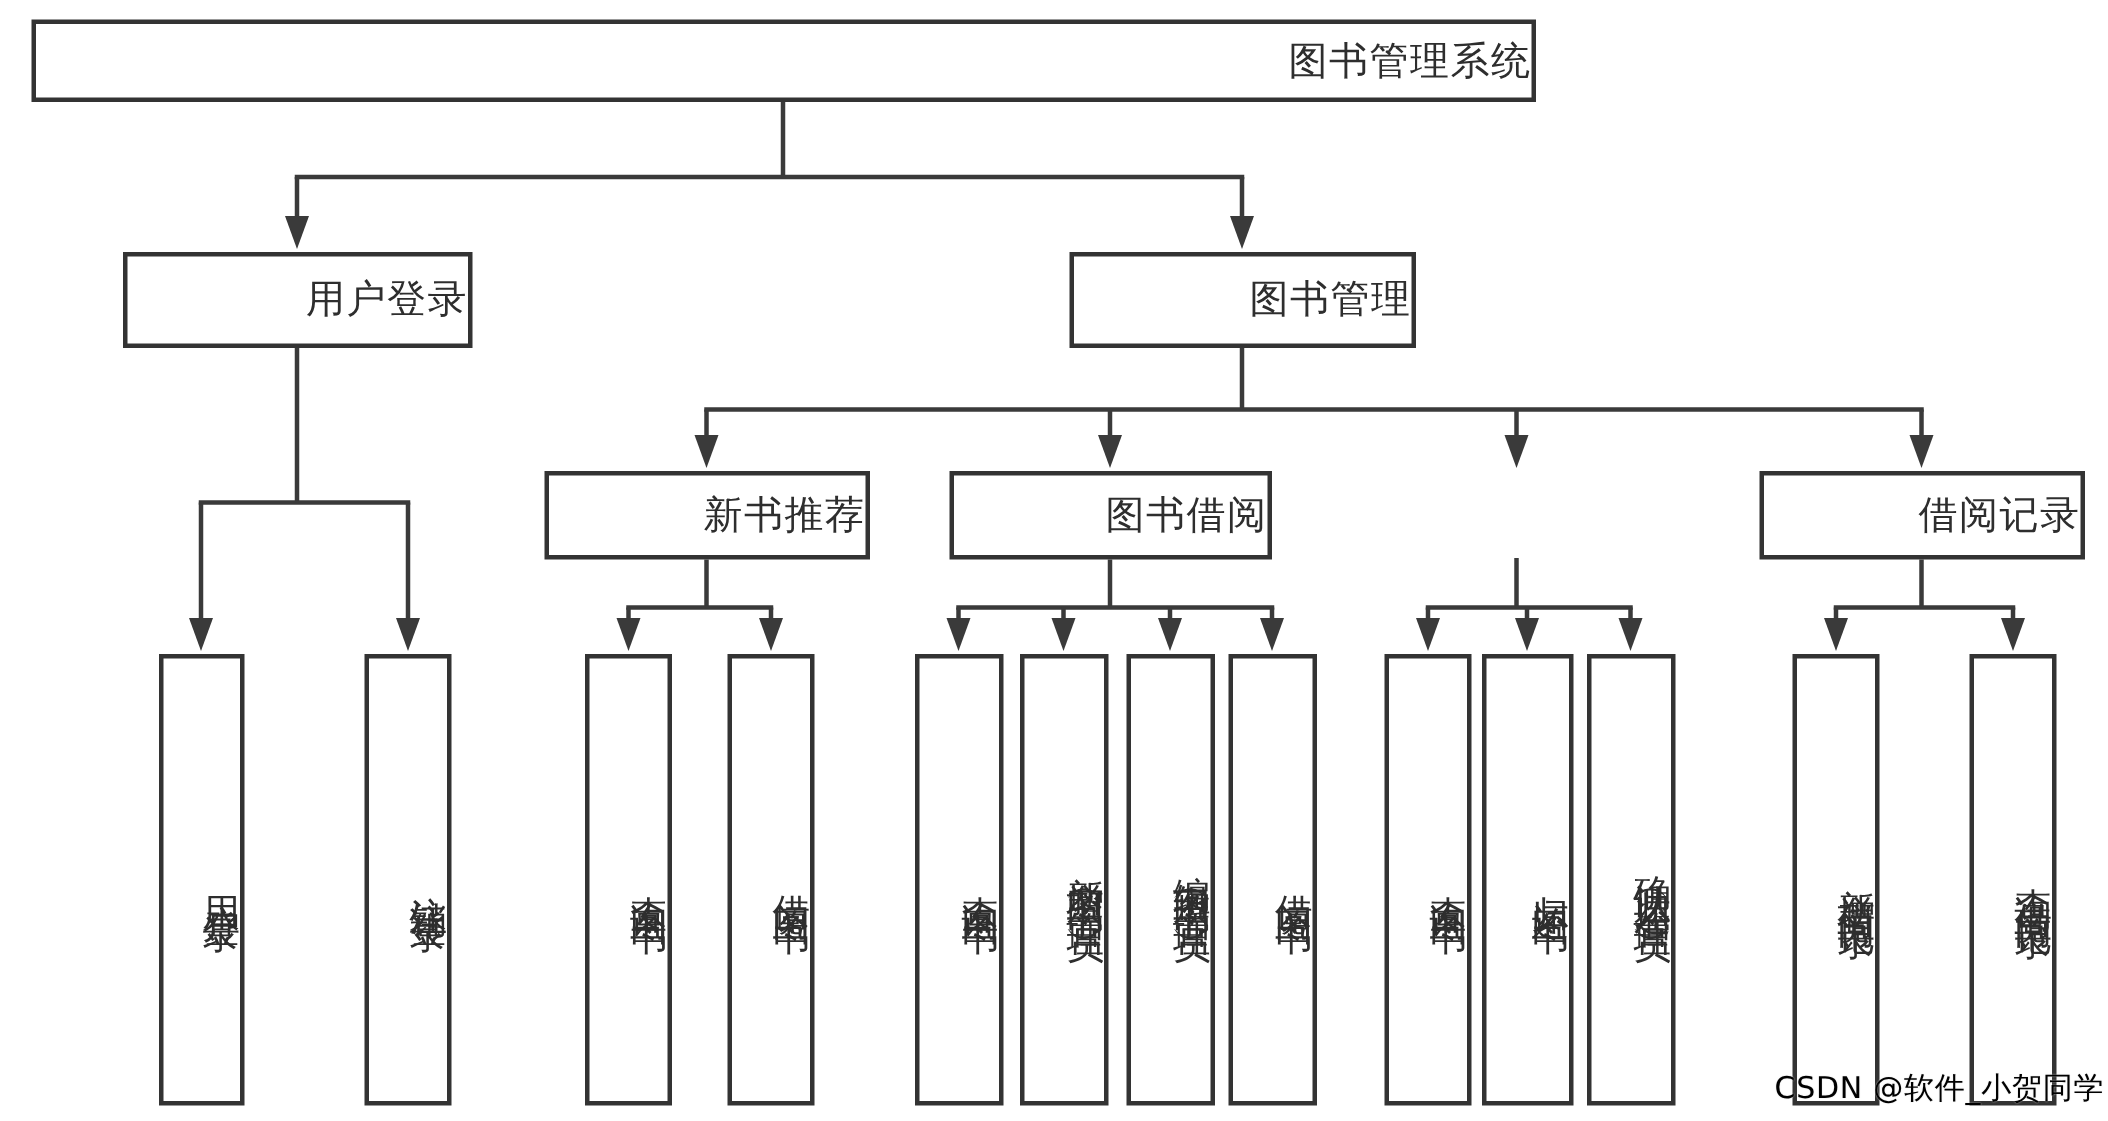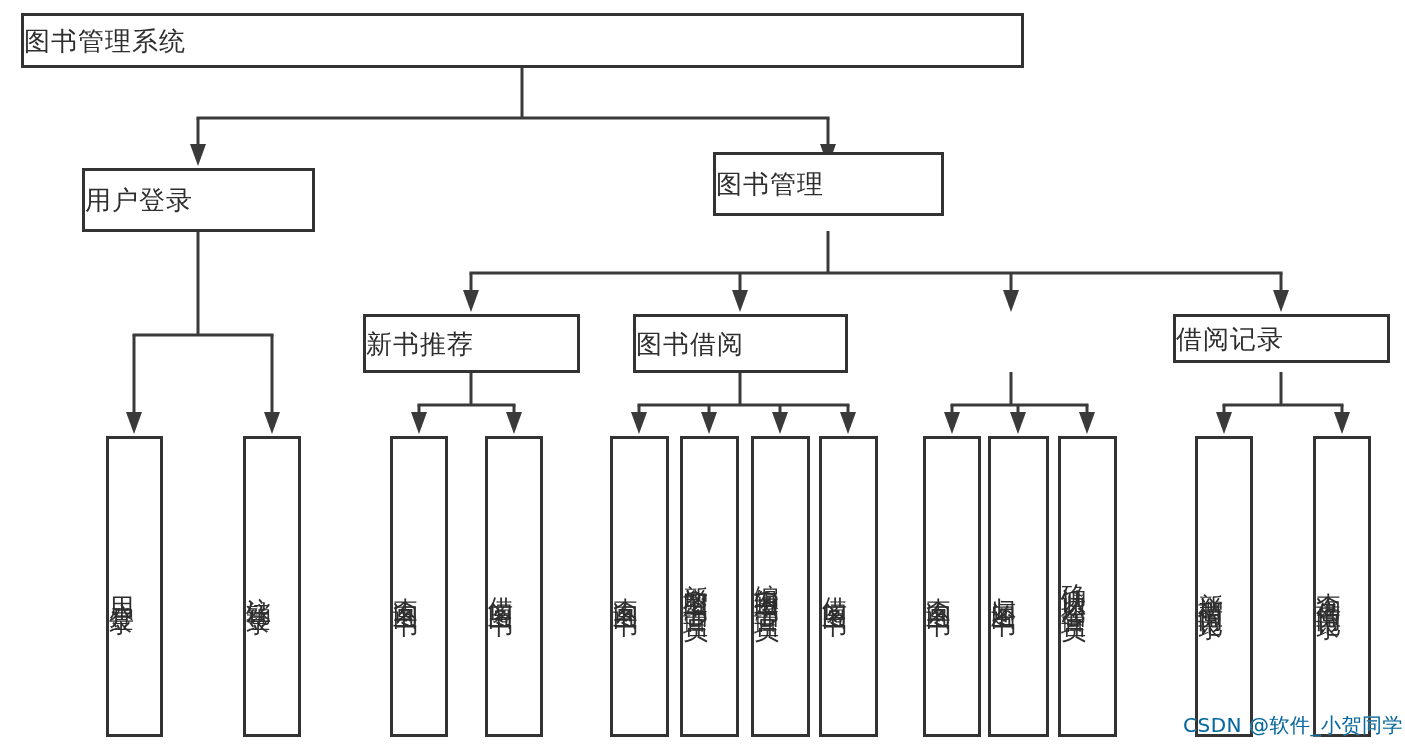--- a/index.html
+++ b/index.html
@@ -9,42 +9,42 @@
     background:#ffffff;
     font-family:"DejaVu Sans","Liberation Sans",sans-serif;
     overflow:hidden;
   }
   #connector-layer{position:absolute;left:0;top:0;width:1405px;height:747px;}
   .node{
     position:absolute;
     box-sizing:border-box;
     background:#ffffff;
     border:3px solid #333333;
-    display:flex;align-items:center;justify-content:flex-start;
+    display:flex;align-items:center;justify-content:flex-end;
     color:#2e2e2e;
   }
   .hbox .label{
     font-size:26px;
     letter-spacing:1px;
     white-space:nowrap;
     line-height:1;
   }
   .vbox .label{
     writing-mode:vertical-rl;
     text-orientation:mixed;
     font-size:25px;
     line-height:1;
     letter-spacing:5px;
   }
   .watermark{
     position:absolute;
     left:1183px;top:712px;
     width:222px;
     font-size:20px;
-    color:#0369a1;
+    color:#000000;
     letter-spacing:0.5px;
     white-space:nowrap;
     text-shadow:0 0 1px #d8d8d8;
   }
 </style>
 </head>
 <body>
 
 <div id="canvas">
 
@@ -103,31 +103,31 @@
       <polygon points="1334,412 1350,412 1342,434" fill="#3a3a3a"></polygon>
     </svg>
 
   <div class="node hbox" style="left:21px;top:13px;width:1003px;height:55px">
     <span class="label">图书管理系统</span>
   </div>
 
   <div class="node hbox" style="left:82px;top:168px;width:233px;height:64px">
     <span class="label">用户登录</span>
   </div>
-  <div class="node hbox" style="left:713px;top:152px;width:231px;height:64px">
+  <div class="node hbox" style="left:713px;top:168px;width:231px;height:64px">
     <span class="label">图书管理</span>
   </div>
 
   <div class="node hbox" style="left:633px;top:314px;width:215px;height:59px">
     <span class="label">图书借阅</span>
   </div>
   <div class="node hbox" style="left:363px;top:314px;width:217px;height:59px">
     <span class="label">新书推荐</span>
   </div>
-  <div class="node hbox" style="left:1173px;top:314px;width:217px;height:49px">
+  <div class="node hbox" style="left:1173px;top:314px;width:217px;height:59px">
     <span class="label">借阅记录</span>
   </div>
 
   <div class="node vbox" style="left:106px;top:436px;width:57px;height:301px">
     <span class="label">用户登录</span>
   </div>
   <div class="node vbox" style="left:243px;top:436px;width:58px;height:301px">
     <span class="label">注销登录</span>
   </div>
 

